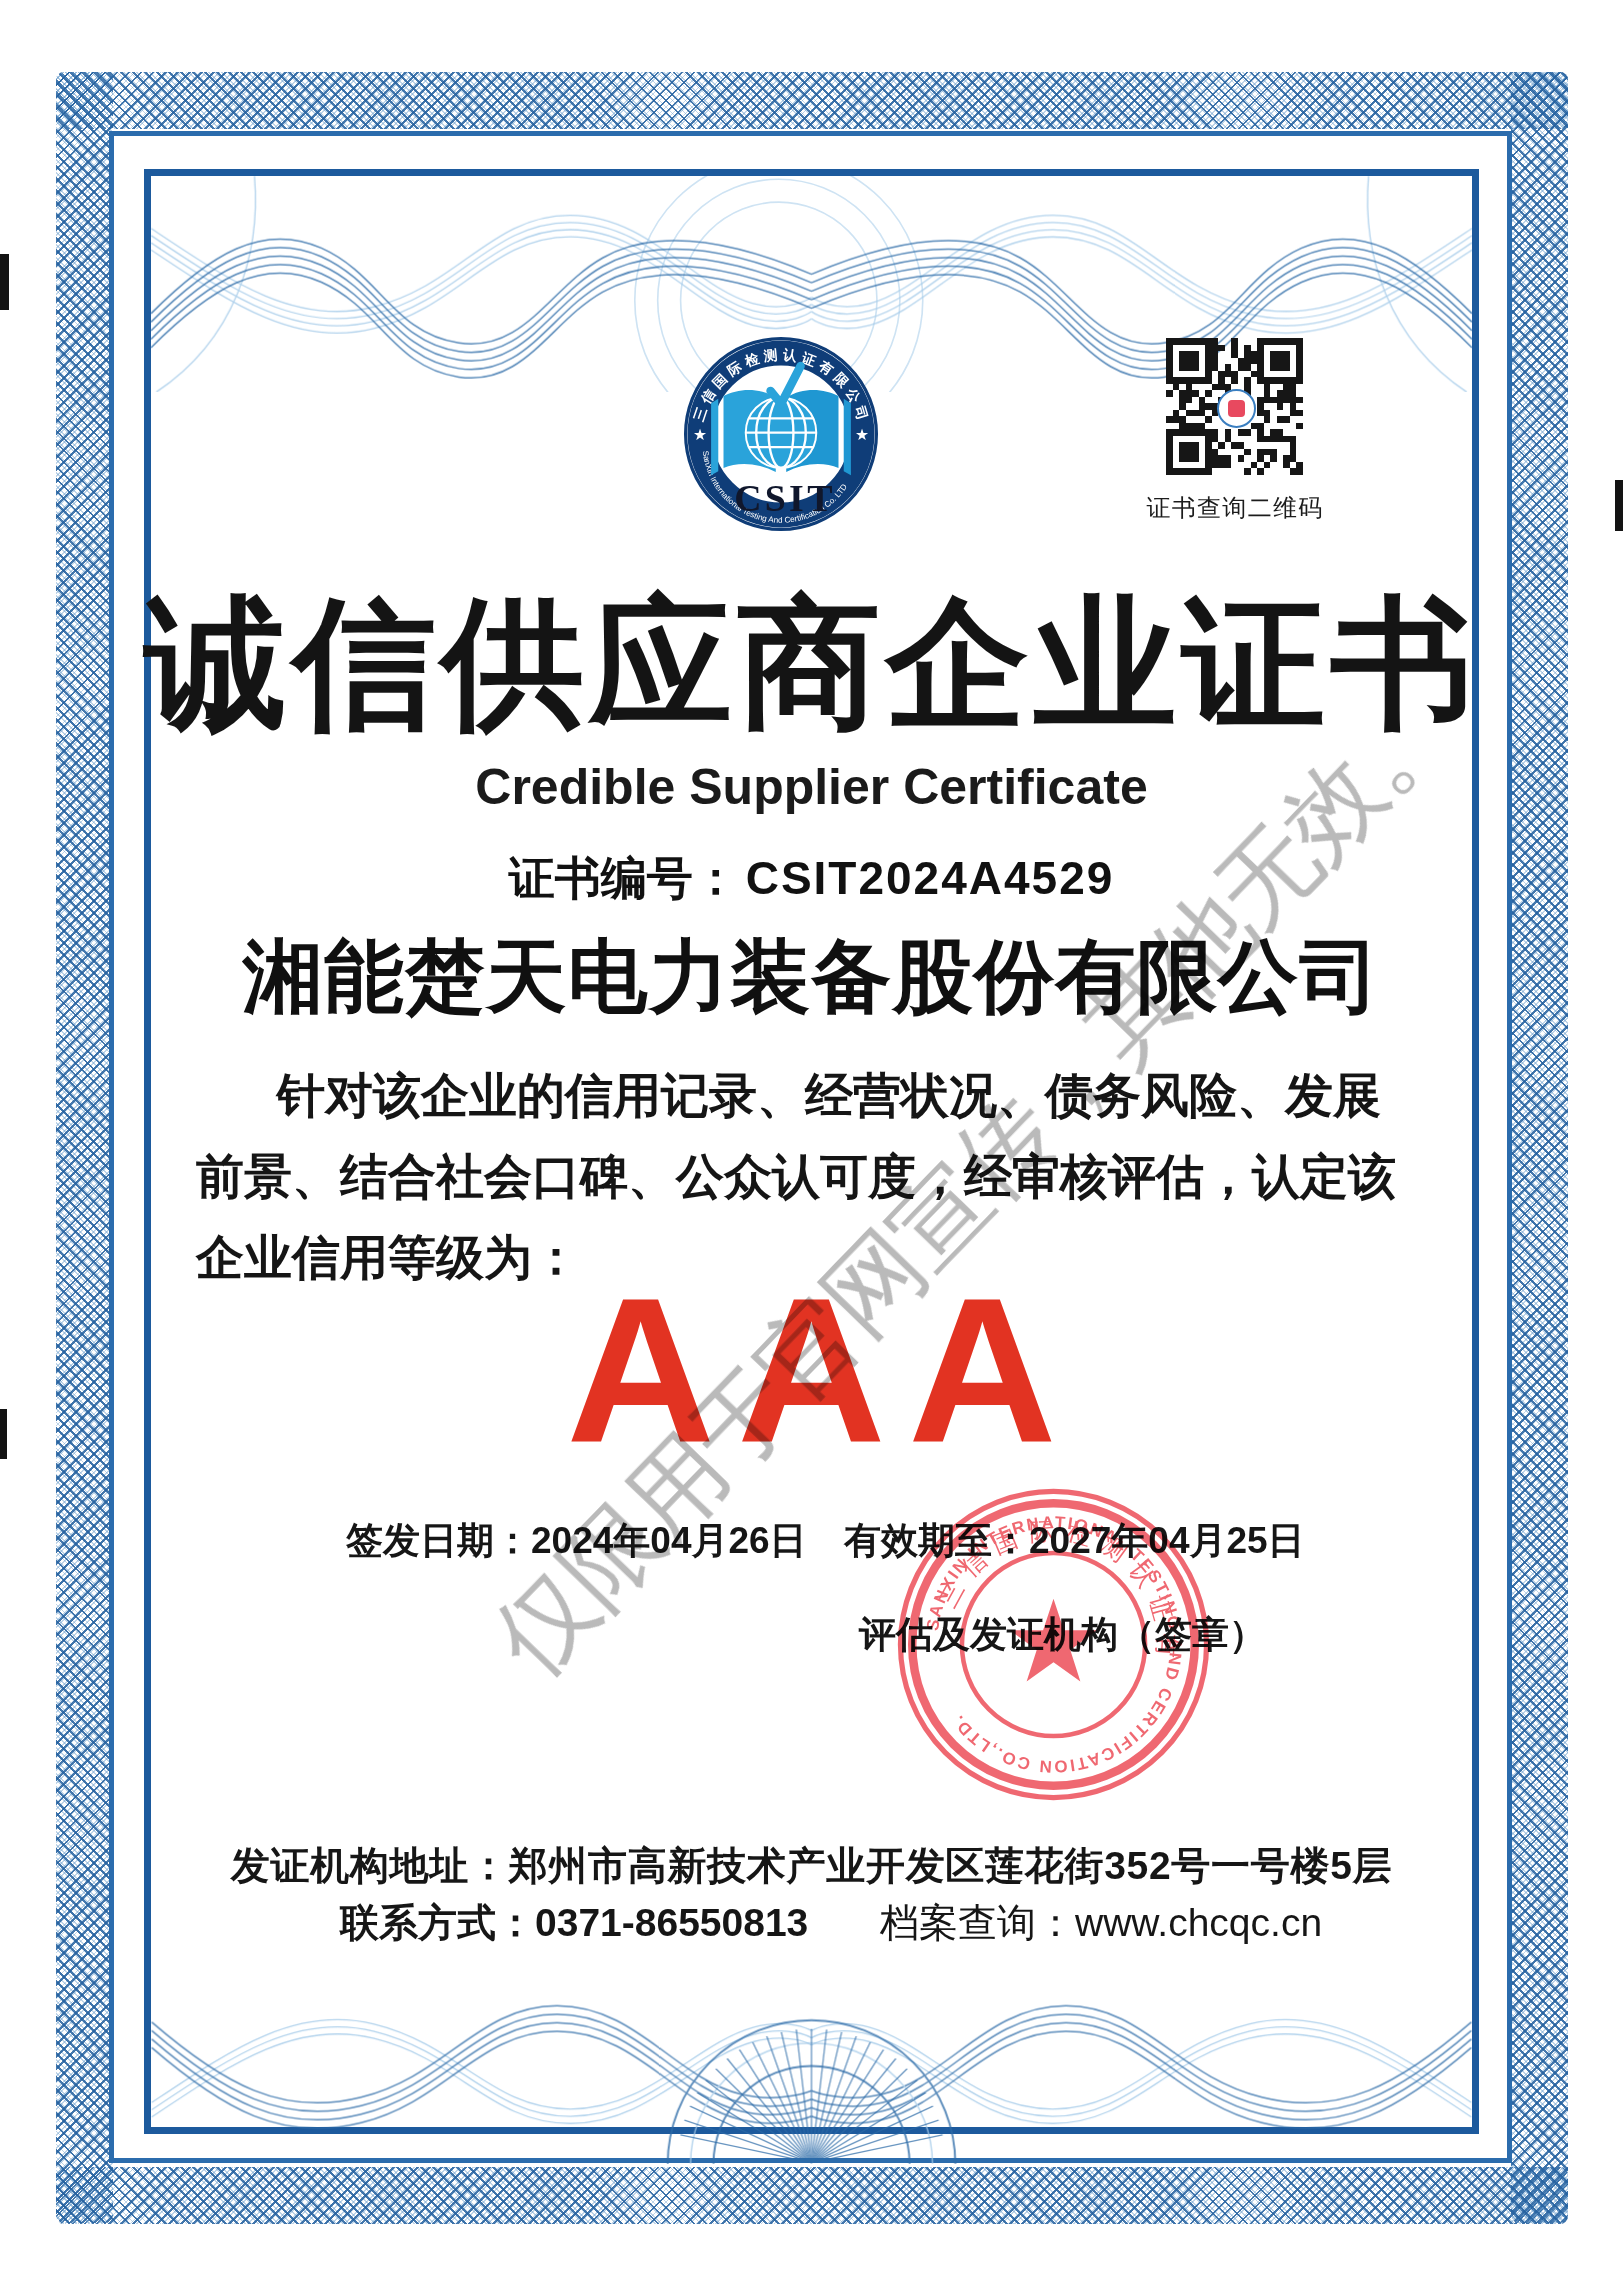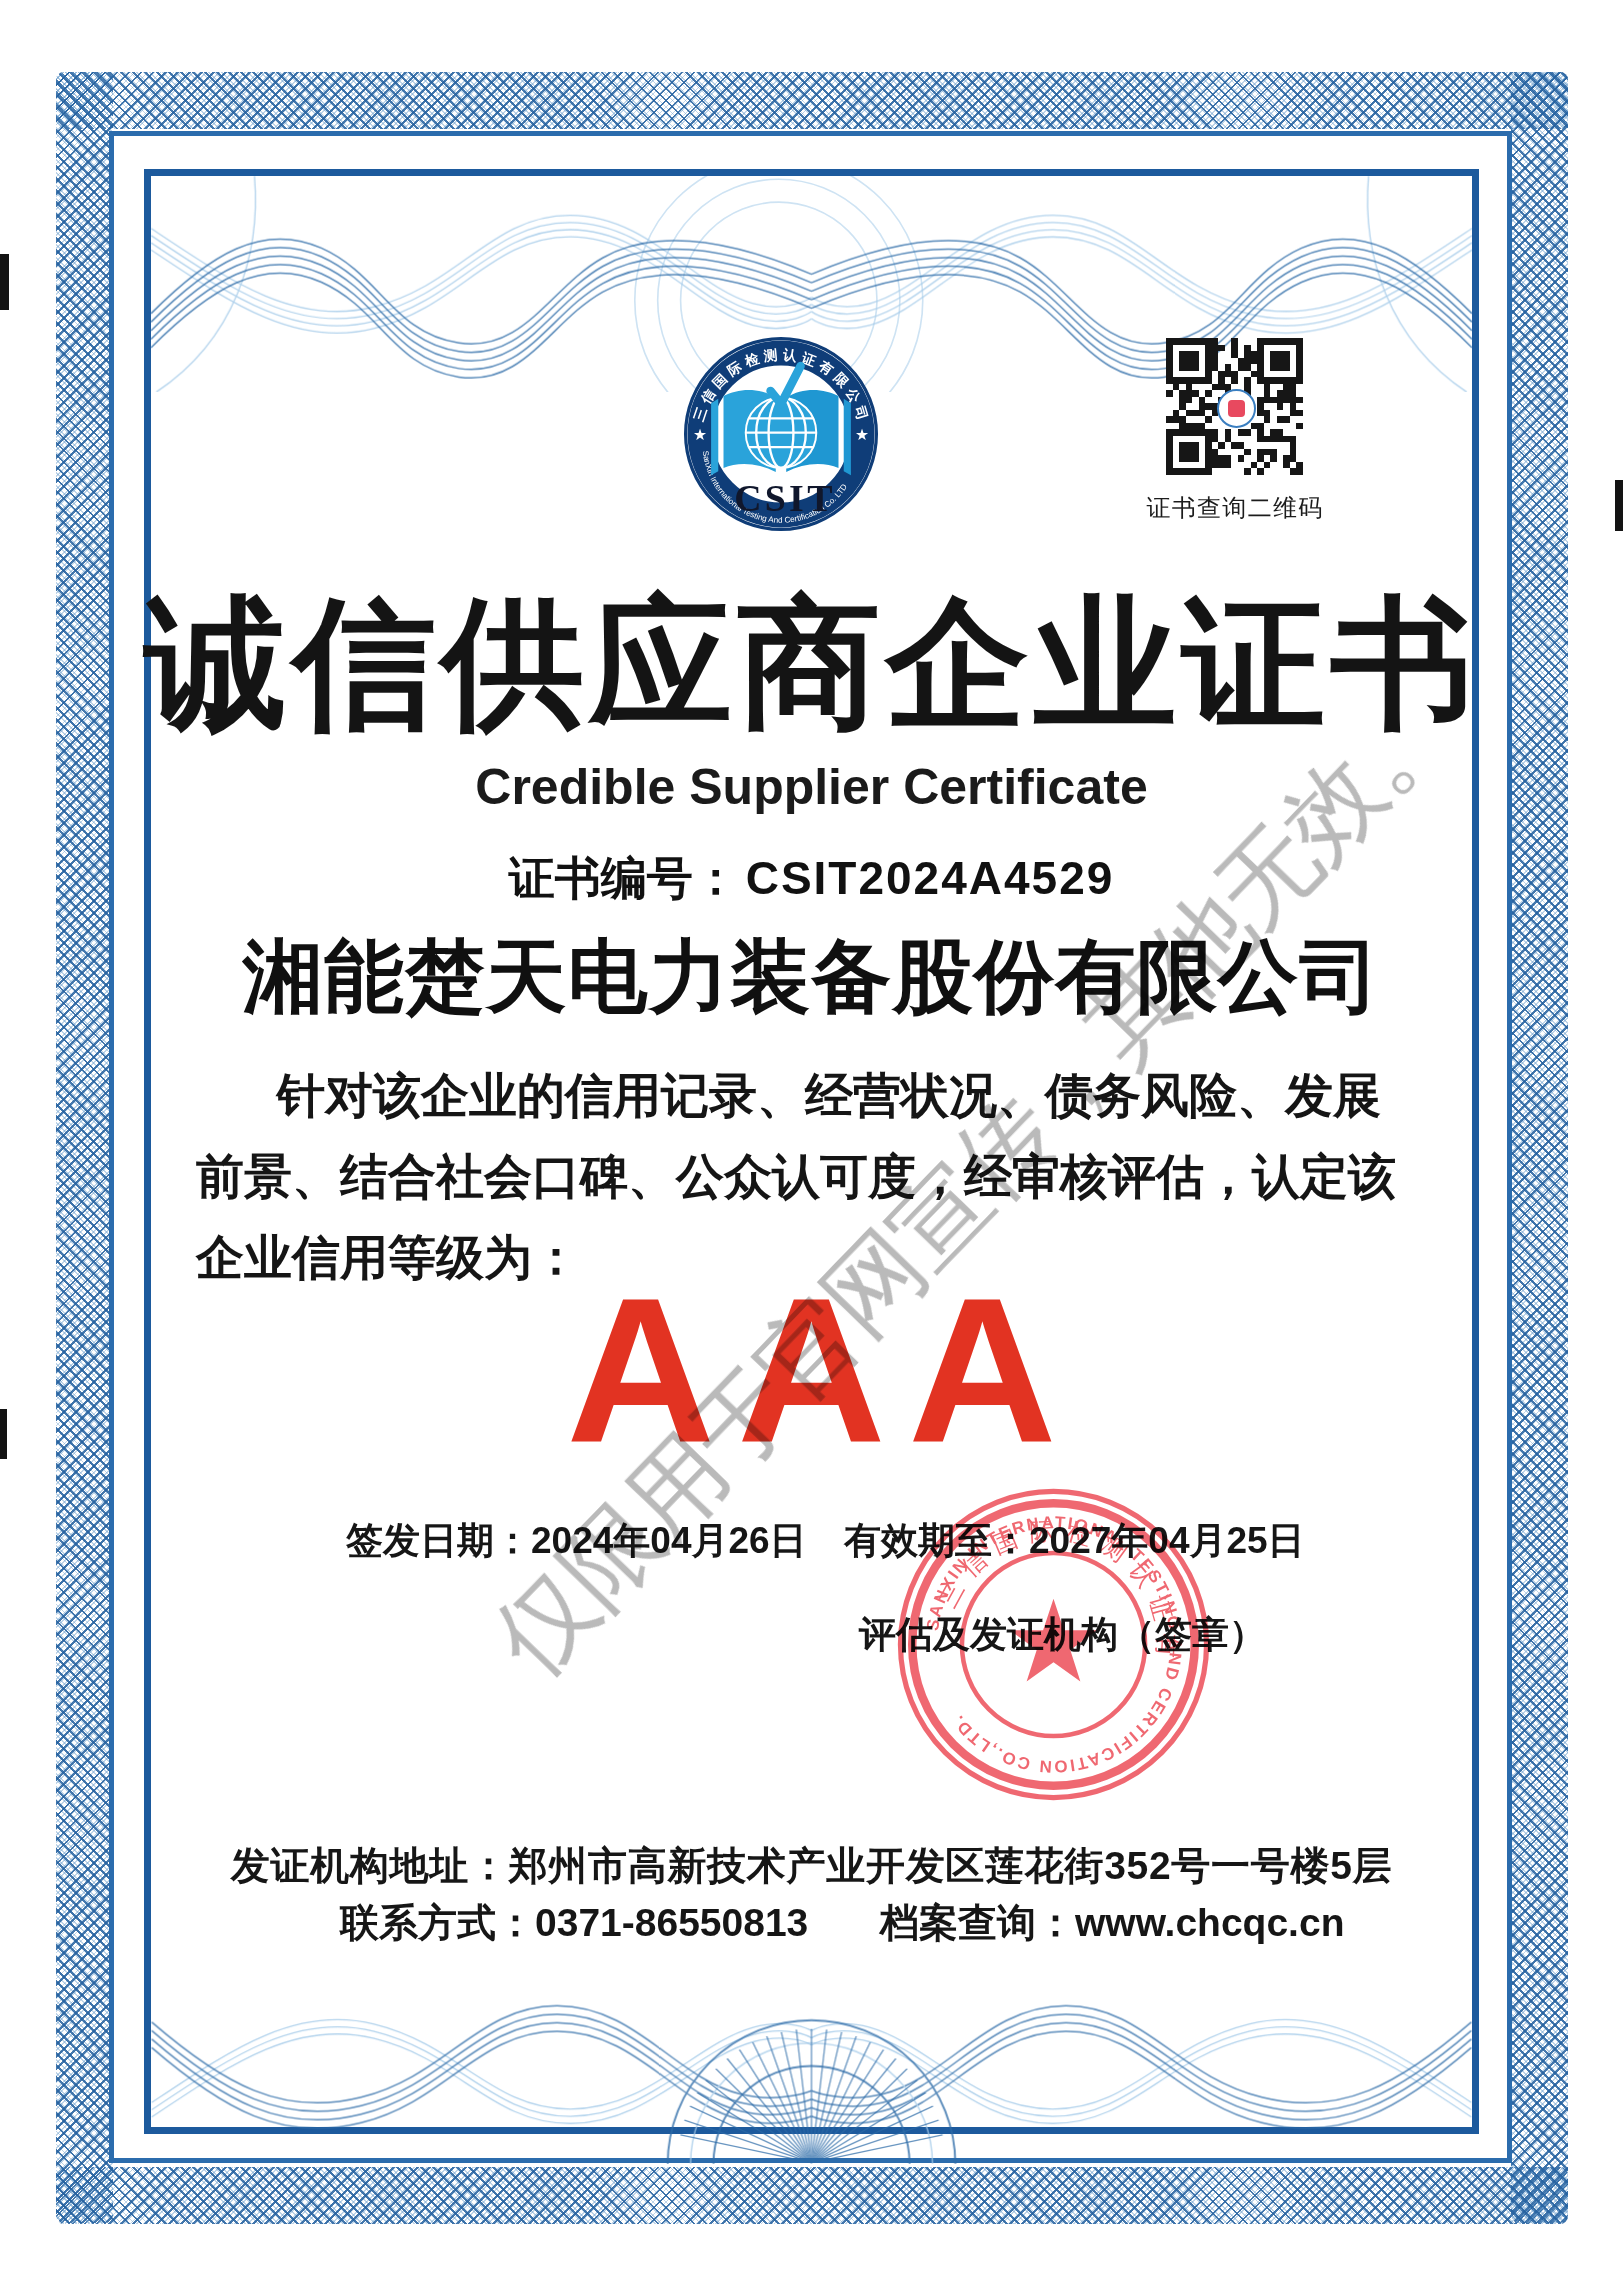--- a/index.html
+++ b/index.html
@@ -34,21 +34,21 @@
   .certno .val{letter-spacing:2px;margin-left:7px;}
   .company{top:924px;font-size:80px;font-weight:900;letter-spacing:1.3px;color:#101010;white-space:nowrap;}
   .body-block{left:196px;top:1055px;width:1224px;font-size:48px;line-height:81px;font-weight:bold;color:#151515;}
   .body-line1{padding-left:81px;}
   .rating{top:1262px;font-size:206px;font-weight:bold;letter-spacing:22px;line-height:216px;color:#e23322;padding-left:22px;}
   .date-issue{left:346px;top:1516px;font-size:37px;font-weight:bold;}
   .date-valid{left:844px;top:1516px;font-size:37px;font-weight:bold;}
   .issuer{left:859px;top:1610px;font-size:37px;font-weight:bold;}
   .addr{top:1839px;font-size:39px;font-weight:bold;letter-spacing:0.7px;}
   .contact{left:340px;top:1896px;font-size:39px;font-weight:bold;}
-  .archive{left:880px;top:1896px;font-size:39px;font-weight:bold;text-align:right;}
+  .archive{left:880px;top:1896px;font-size:39px;font-weight:normal;text-align:right;}
   .qr-caption{left:1104px;top:492px;width:262px;text-align:center;font-size:24px;letter-spacing:1.3px;color:#1c1c1c;}
   .qr-box{left:1166px;top:338px;width:137px;height:137px;}
   .qr-center{left:1217px;top:389px;width:35px;height:35px;border-radius:50%;background:#fff;
     border:2px solid #3a7ec0;display:flex;align-items:center;justify-content:center;}
   .qr-center i{display:block;width:17px;height:17px;background:#e8495f;border-radius:3.9px;}
   .watermark{
     left:973px;top:1183px;transform:translate(-50%,-50%) rotate(-46deg);
     font-size:97px;letter-spacing:-2.6px;white-space:nowrap;font-weight:500;
     color:rgba(122,122,122,0.52);z-index:4;mix-blend-mode:multiply;
   }

